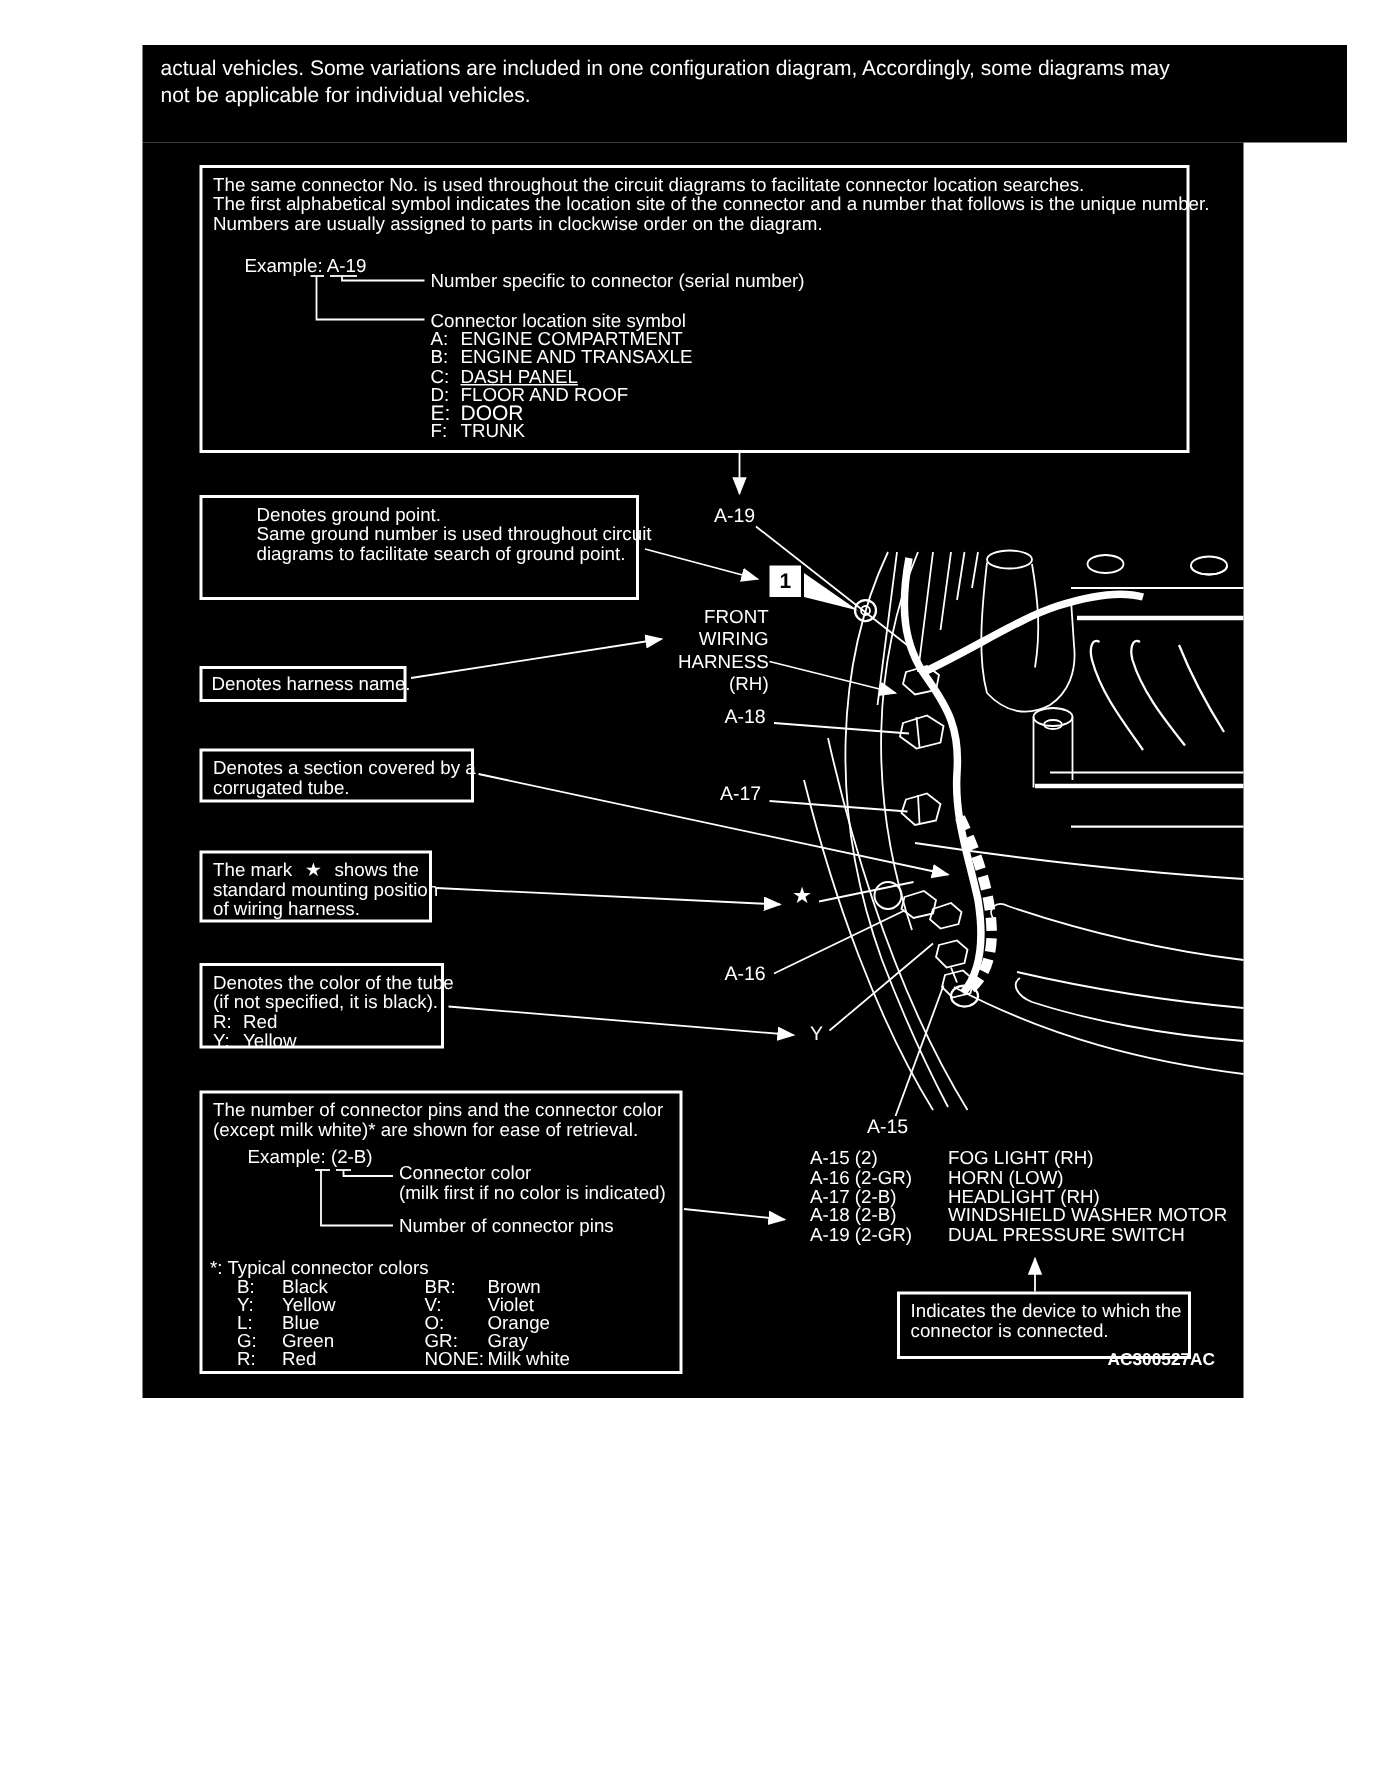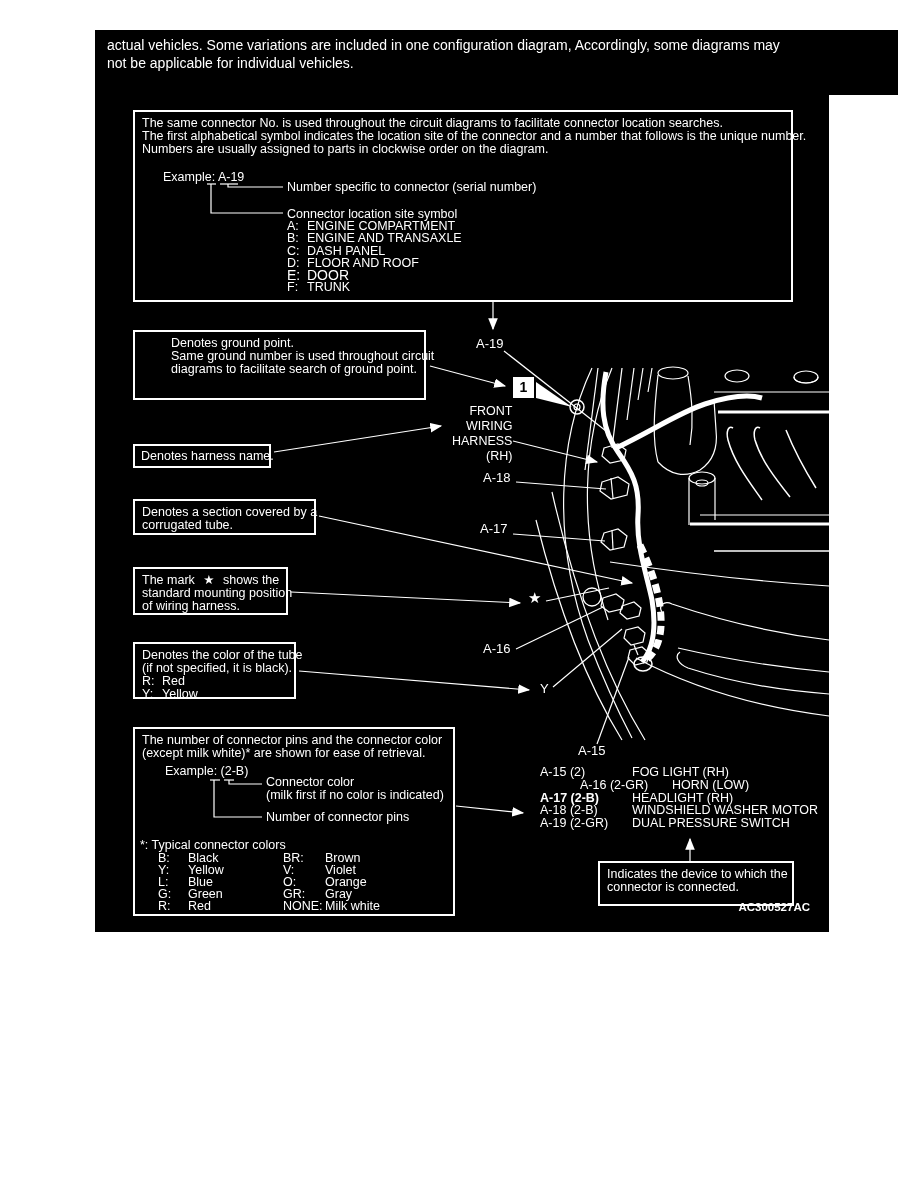--- a/index.html
+++ b/index.html
@@ -143,21 +143,21 @@
     <div class="s">Numbers are usually assigned to parts in clockwise order on the diagram.</div>
   </div>
   <div class="lbl" style="left:163px;top:170px;font-size:12.5px;">
     <span>Example:</span>
     <span>A-19</span>
   </div>
   <div class="lbl" style="left:287px;top:180px;font-size:12.5px;">Number specific to connector (serial number)</div>
   <div class="lbl" style="left:287px;top:207px;font-size:12.5px;">Connector location site symbol</div>
   <div class="lbl row" style="left:287px;top:219px;font-size:12.5px;"><span class="code" style="width:20px;">A:</span><span>ENGINE COMPARTMENT</span></div>
   <div class="lbl row" style="left:287px;top:231px;font-size:12.5px;"><span class="code" style="width:20px;">B:</span><span>ENGINE AND TRANSAXLE</span></div>
-  <div class="lbl row" style="left:287px;top:244px;font-size:12.5px;"><span class="code" style="width:20px;">C:</span><span>DASH PANEL</span></div>
+  <div class="lbl row" style="left:287px;top:244px;font-size:12.5px;text-decoration:underline;"><span class="code" style="width:20px;">C:</span><span>DASH PANEL</span></div>
   <div class="lbl row" style="left:287px;top:256px;font-size:12.5px;"><span class="code" style="width:20px;">D:</span><span>FLOOR AND ROOF</span></div>
   <div class="lbl row" style="left:287px;top:268px;font-size:14px;"><span class="code" style="width:20px;">E:</span><span>DOOR</span></div>
   <div class="lbl row" style="left:287px;top:280px;font-size:12.5px;"><span class="code" style="width:20px;">F:</span><span>TRUNK</span></div>
 
   <div class="wbox" style="left:133px;top:330px;width:293px;height:70px;padding-left:36px;">
     <div class="s">Denotes ground point.</div>
     <div class="s">Same ground number is used throughout circuit</div>
     <div class="s">diagrams to facilitate search of ground point.</div>
   </div>
 
@@ -215,22 +215,22 @@
   </div>
   <div class="lbl" style="left:483px;top:471px;">A-18</div>
   <div class="lbl" style="left:480px;top:522px;">A-17</div>
   <div class="lbl" style="left:528px;top:591px;font-size:15px;">★</div>
   <div class="lbl" style="left:483px;top:642px;">A-16</div>
   <div class="lbl" style="left:540px;top:682px;">Y</div>
   <div class="lbl" style="left:578px;top:744px;">A-15</div>
 
   <div class="lbl" style="left:540px;top:766px;font-size:12.5px;line-height:12.8px;">
     <div class="row"><span class="code" style="width:92px;">A-15 (2)</span><span>FOG LIGHT (RH)</span></div>
-    <div class="row"><span class="code" style="width:92px;margin-left:40px;">A-16 (2-GR)</span><span>HORN (LOW)</span></div>
-    <div class="row"><span class="code" style="width:92px;font-weight:bold;">A-17 (2-B)</span><span>HEADLIGHT (RH)</span></div>
+    <div class="row"><span class="code" style="width:92px;">A-16 (2-GR)</span><span>HORN (LOW)</span></div>
+    <div class="row"><span class="code" style="width:92px;">A-17 (2-B)</span><span>HEADLIGHT (RH)</span></div>
     <div class="row"><span class="code" style="width:92px;">A-18 (2-B)</span><span>WINDSHIELD WASHER MOTOR</span></div>
     <div class="row"><span class="code" style="width:92px;">A-19 (2-GR)</span><span>DUAL PRESSURE SWITCH</span></div>
   </div>
 
   <div class="wbox" style="left:598px;top:861px;width:196px;height:45px;">
     <div class="s">Indicates the device to which the</div>
     <div class="s">connector is connected.</div>
   </div>
 
   <div class="accode" style="left:725px;top:901px;width:85px;">AC300527AC</div>

